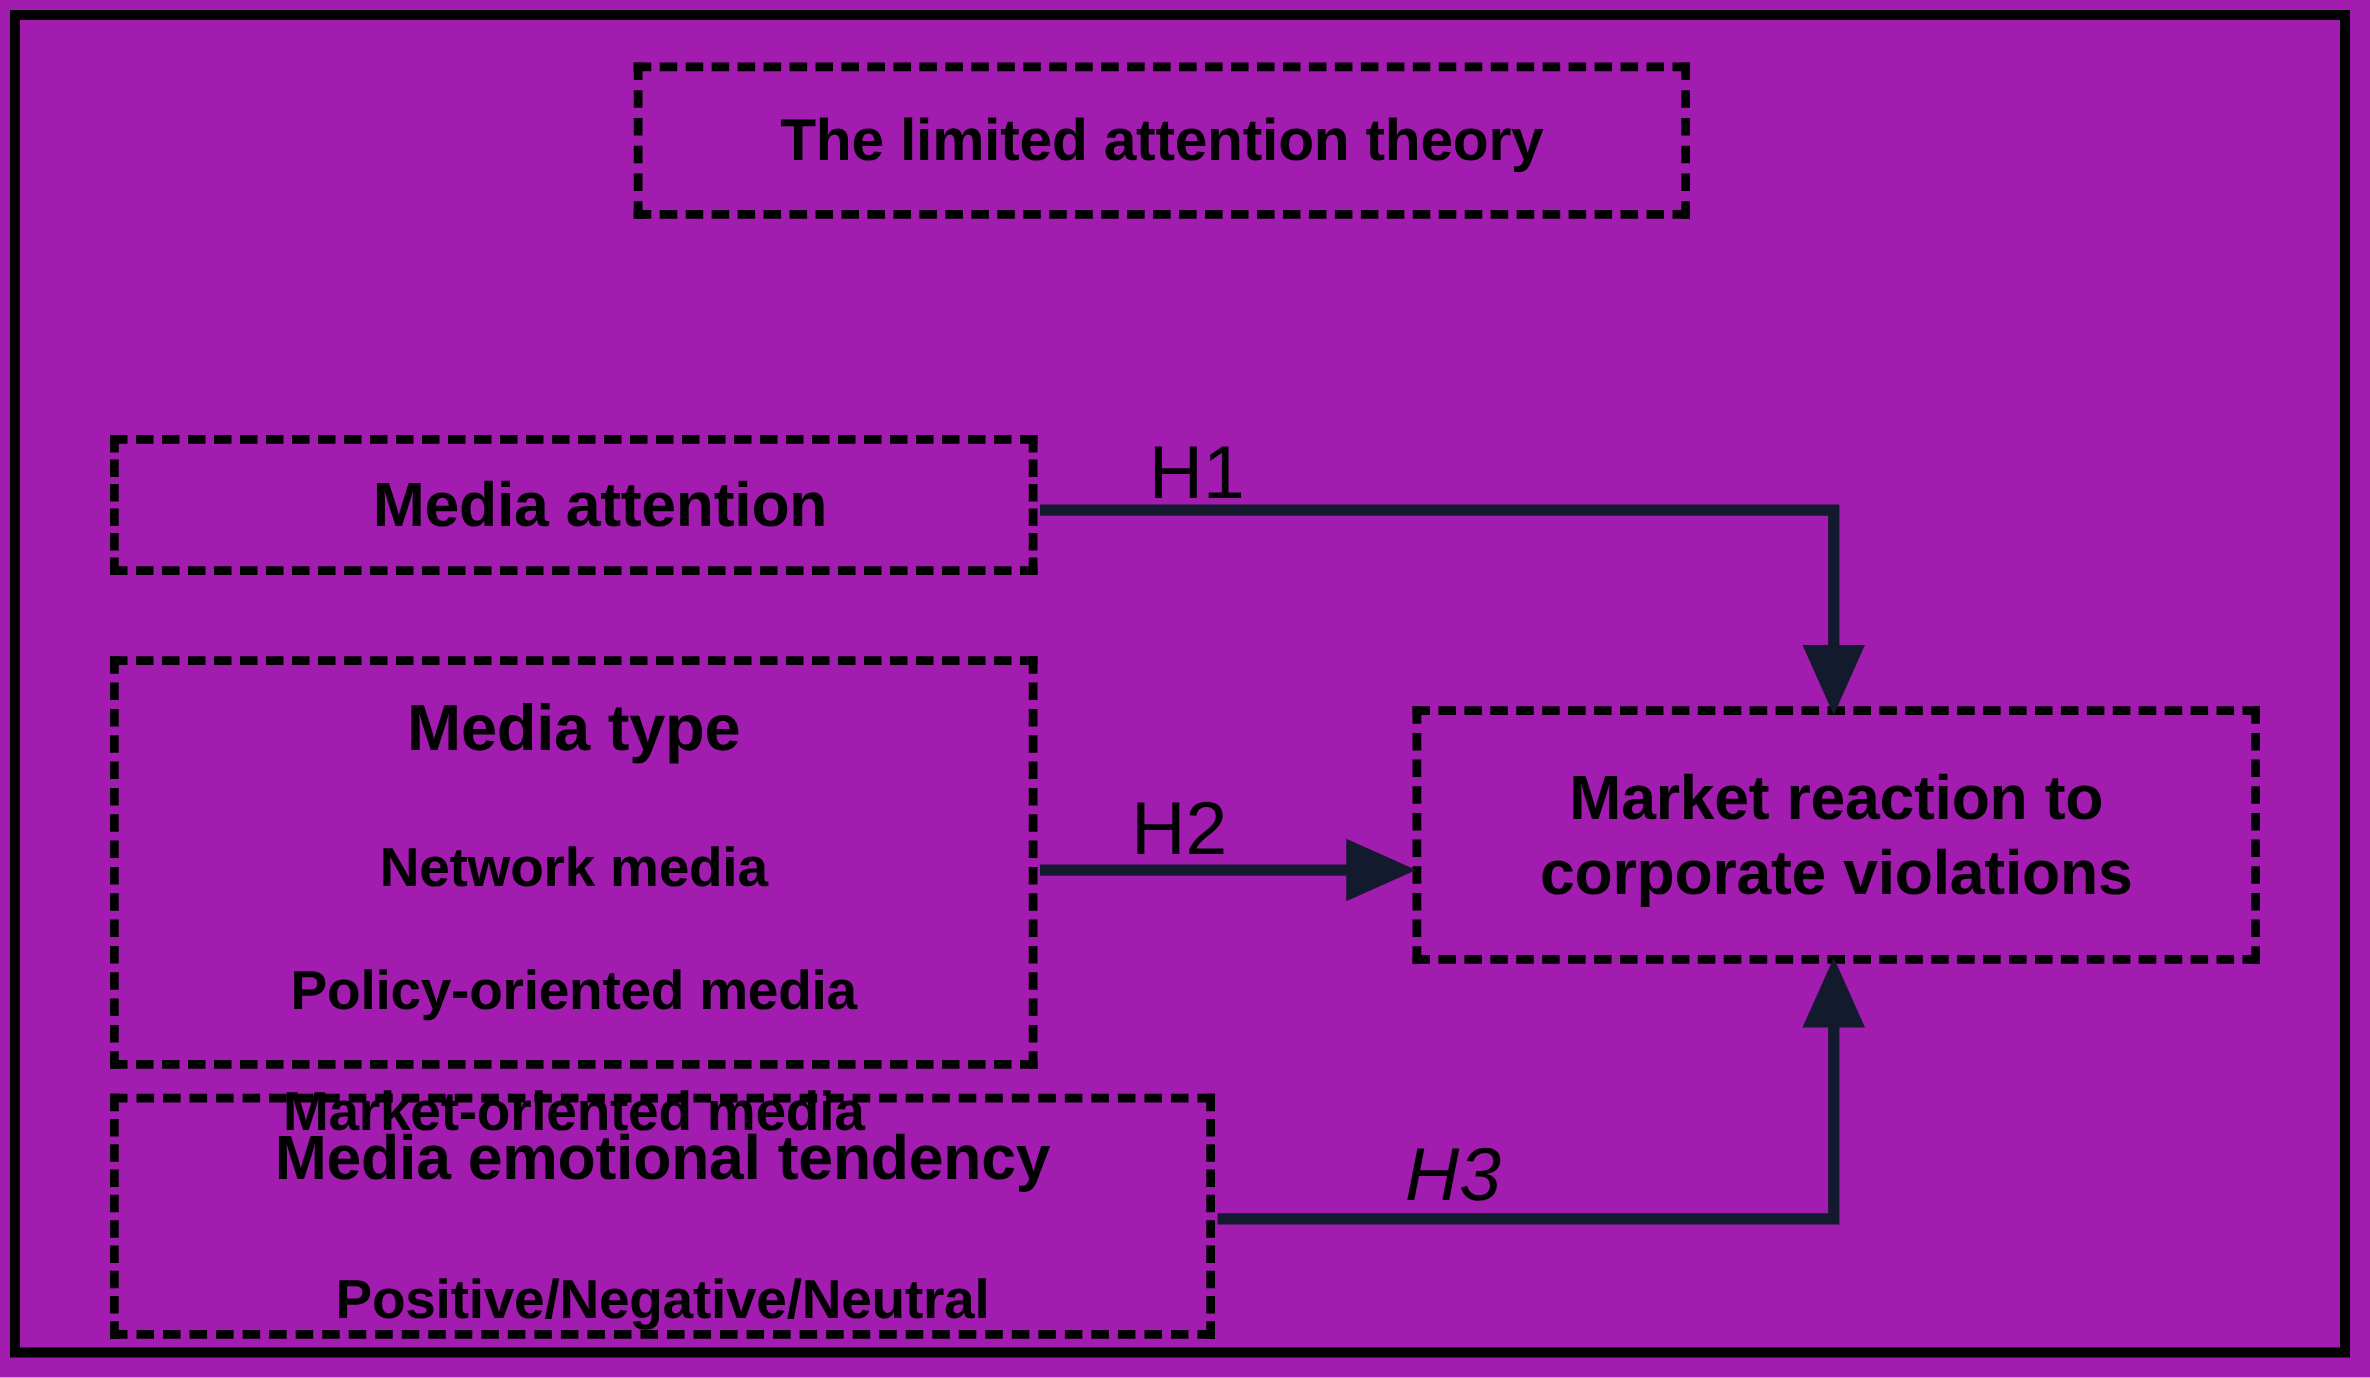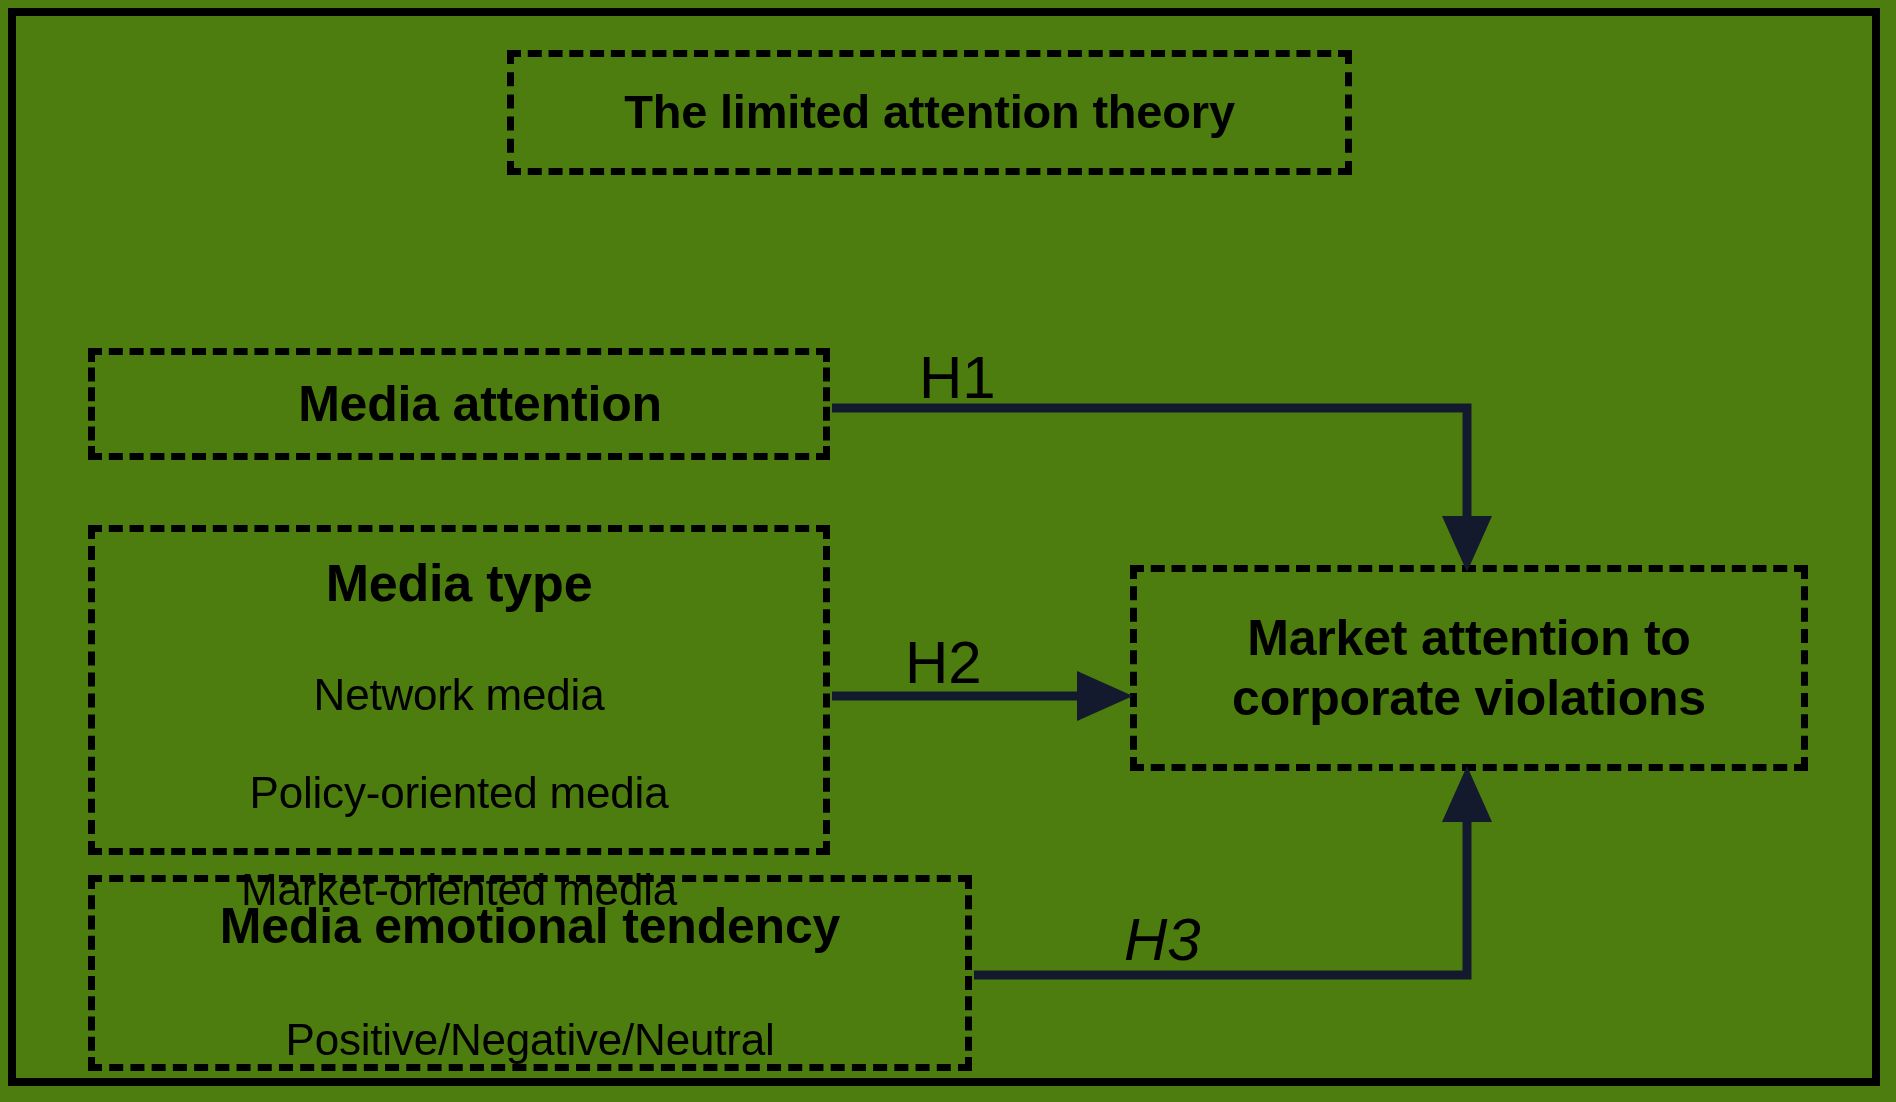--- a/index.html
+++ b/index.html
@@ -4,21 +4,21 @@
 <style>
   html, body {
     margin: 0;
     padding: 0;
     background: #ffffff;
   }
   #canvas {
     position: relative;
     width: 1896px;
     height: 1102px;
-    background: #4d7c0f;
+    background: #a21caf;
     overflow: hidden;
     font-family: "Liberation Sans", sans-serif;
   }
   
   #outer-frame {
     position: absolute;
     left: 8px;
     top: 8px;
     width: 1872px;
     height: 1078px;
@@ -36,21 +36,21 @@
     justify-content: center;
     color: #000000;
     text-align: center;
     line-height: 1.12;
   }
   .node-title {
     font-weight: bold;
     letter-spacing: -0.2px;
   }
   .node-sub {
-    font-weight: normal;
+    font-weight: bold;
     letter-spacing: -0.2px;
   }
 
   
   #node-theory {
     left: 507px; top: 50px; width: 845px; height: 125px;
   }
   #node-theory .node-title { font-size: 47px; }
 
   #node-attention {
@@ -130,21 +130,21 @@
     <div class="node-sub">Policy-oriented media</div>
     <div class="node-sub">Market-oriented media</div>
   </div>
 
   <div class="node" id="node-emotion">
     <div class="node-title">Media emotional tendency</div>
     <div class="node-sub">Positive/Negative/Neutral</div>
   </div>
 
   <div class="node" id="node-market">
-    <div class="node-title">Market attention to</div>
+    <div class="node-title">Market reaction to</div>
     <div class="node-title">corporate violations</div>
   </div>
 
   <svg class="arrow-svg" viewBox="0 0 1896 1102">
 
     <path class="arrow-path" d="M 832 408 L 1467 408 L 1467 540"></path>
     <polygon class="arrow-head" points="1467,572 1442,516 1492,516"></polygon>
 
     <path class="arrow-path" d="M 832 696 L 1100 696"></path>
     <polygon class="arrow-head" points="1133,696 1077,671 1077,721"></polygon>

